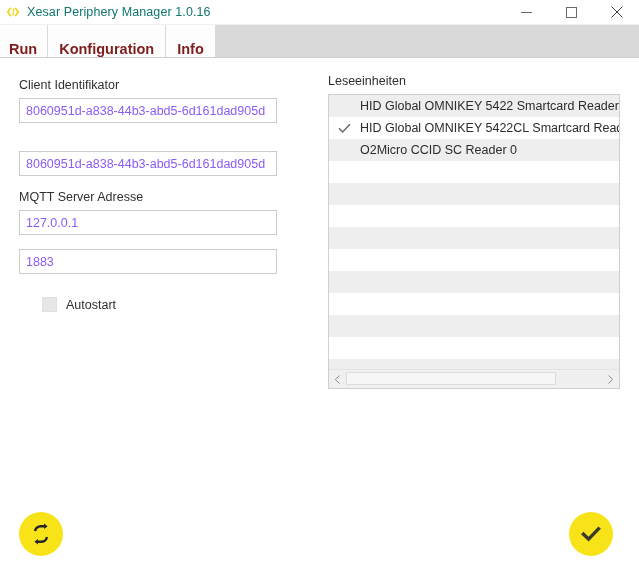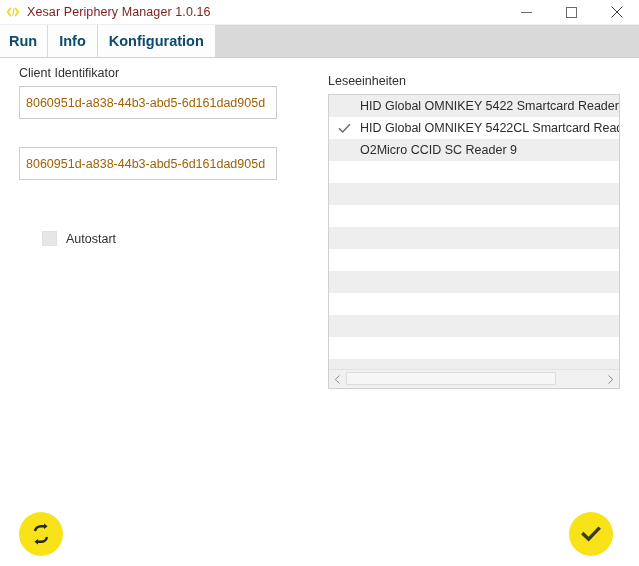--- a/index.html
+++ b/index.html
@@ -29,21 +29,21 @@
   .app-icon {
     width: 16px;
     height: 16px;
     margin-left: 5px;
     margin-right: 6px;
     flex: 0 0 auto;
     display: block;
   }
   .title-text {
     font-size: 12.5px;
-    color: #7f1d1d;
+    color: #0f766e;
     white-space: nowrap;
     letter-spacing: 0.1px;
   }
   .win-controls {
     position: absolute;
     right: 0;
     top: 0;
     height: 24px;
     display: flex;
     align-items: stretch;
@@ -62,62 +62,62 @@
     height: 33px;
     background: #d9d9d9;
     display: flex;
     align-items: stretch;
     border-bottom: 1px solid #cfcfcf;
     box-sizing: border-box;
   }
   .tab {
     background: #fdfdfd;
     display: flex;
-    align-items: center;
+    align-items: flex-end;
     padding: 0 11px;
     font-size: 14.5px;
     font-weight: bold;
-    color: #0c4a6e;
+    color: #7f1d1d;
     border-right: 1px solid #d9d9d9;
     box-sizing: border-box;
     cursor: default;
     white-space: nowrap;
   }
   .tab:first-child { padding-left: 9px; padding-right: 10px; }
 
   
   .content {
     position: relative;
     height: 509px;
     background: #ffffff;
   }
 
   
   .form-col {
     position: absolute;
     left: 19px;
-    top: 8px;
+    top: 20px;
     width: 258px;
   }
   .field { margin-bottom: 0; }
   .field-label {
     font-size: 12.5px;
     color: #303030;
     margin-bottom: 6px;
     white-space: nowrap;
   }
   .field-input {
     width: 100%;
-    height: 33px;
+    height: 25px;
     box-sizing: border-box;
     border: 1px solid #cccccc;
     background: #ffffff;
     font-family: "Liberation Sans", sans-serif;
     font-size: 12.5px;
-    color: #a16207;
+    color: #8b5cf6;
     padding: 0 6px;
     outline: none;
     border-radius: 0;
   }
   .gap-lg { height: 28px; }
   .gap-md { height: 14px; }
   .gap-sm { height: 14px; }
 
   .checkbox-row {
     display: flex;
@@ -275,24 +275,24 @@
       </svg>
     </div>
   </div>
 </div>
 
 <div class="tabbar">
   <div class="tab">
     <span>Run</span>
   </div>
   <div class="tab">
+    <span>Konfiguration</span>
+  </div>
+  <div class="tab">
     <span>Info</span>
-  </div>
-  <div class="tab">
-    <span>Konfiguration</span>
   </div>
 </div>
 
 <div class="content">
 
   <div class="form-col">
 
     <div class="field">
       <div class="field-label">Client Identifikator</div>
       <input class="field-input" type="text" value="8060951d-a838-44b3-abd5-6d161dad905d" placeholder="" style="">
@@ -300,25 +300,28 @@
 
     <div class="gap-lg"></div>
 
     <div class="field">
       <input class="field-input" type="text" value="8060951d-a838-44b3-abd5-6d161dad905d" style="">
     </div>
 
     <div class="gap-md"></div>
 
     <div class="field">
+      <div class="field-label">MQTT Server Adresse</div>
+      <input class="field-input" type="text" value="127.0.0.1" style="">
     </div>
 
     <div class="gap-sm"></div>
 
     <div class="field">
+      <input class="field-input" type="text" value="1883" style="">
     </div>
 
     <div class="checkbox-row">
       <div class="checkbox-box"></div>
       <div class="checkbox-label">Autostart</div>
     </div>
 
   </div>
 
   <div class="list-col">
@@ -336,21 +339,21 @@
           <div class="row-check">
             <svg width="13" height="11" viewBox="0 0 13 11">
               <path d="M1 5.3 L4.6 9 L12 1.3" fill="none" stroke="#6b6b6b" stroke-width="1.5"></path>
             </svg>
           </div>
           <div class="row-text">HID Global OMNIKEY 5422CL Smartcard Reader</div>
         </div>
 
         <div class="list-row even">
           <div class="row-check"></div>
-          <div class="row-text">O2Micro CCID SC Reader 9</div>
+          <div class="row-text">O2Micro CCID SC Reader 0</div>
         </div>
 
         <div class="list-row odd"></div>
         <div class="list-row even"></div>
         <div class="list-row odd"></div>
         <div class="list-row even"></div>
         <div class="list-row odd"></div>
         <div class="list-row even"></div>
         <div class="list-row odd"></div>
         <div class="list-row even"></div>

